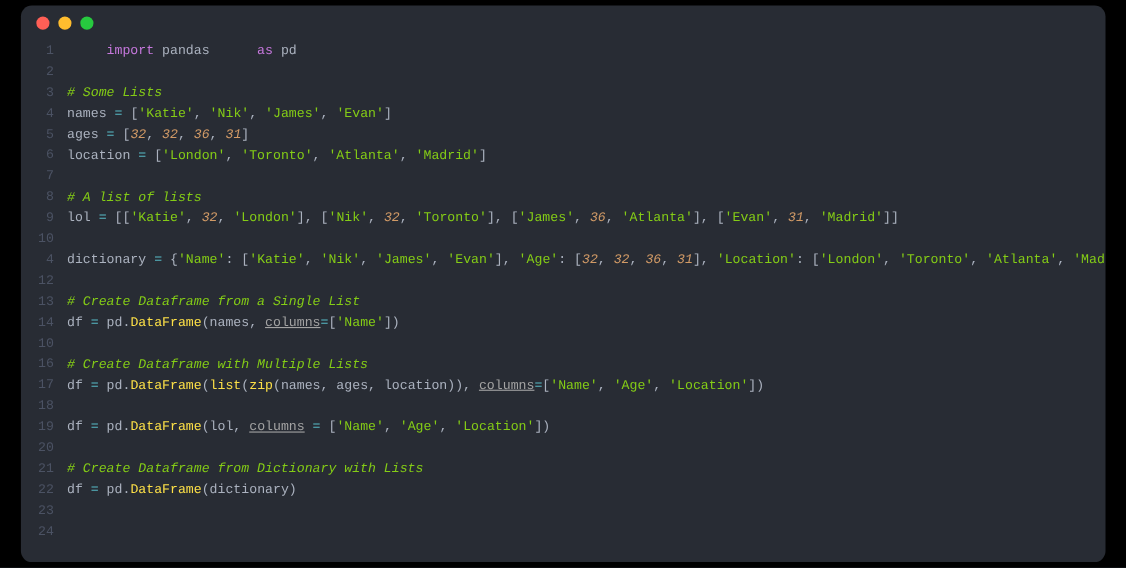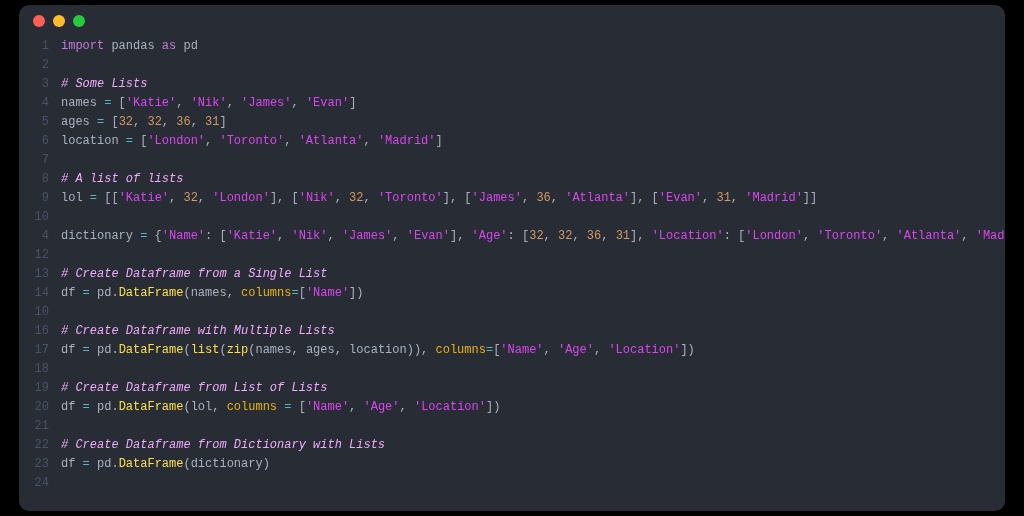--- a/index.html
+++ b/index.html
@@ -47,27 +47,27 @@
       user-select: none;
       flex-shrink: 0;
     }
     .code {
       flex: 1;
       font-size: 12px;
       color: #abb2bf;
       overflow-x: auto;
     }
     .line { height: 19px; line-height: 19px; white-space: pre; }
-    .kw { color: #c678dd; }
-    .str { color: #d946ef; }
-    .num { color: #d19a66; }
-    .com { color: #f0abfc; font-style: italic; }
+    .kw { color: #c678dd; margin-left: 36px; }
+    .str { color: #84cc16; }
+    .num { color: #d19a66; font-style: italic; }
+    .com { color: #84cc16; font-style: italic; }
     .fn { color: #fde047; }
     .op { color: #56b6c2; }
-    .ident { color: #eab308; }
+    .ident { color: #a3a3a3; text-decoration: underline; }
   </style>
 </head>
 <body>
 
 <div class="window">
   <div class="titlebar">
     <div class="traffic-light red"></div>
     <div class="traffic-light yellow"></div>
     <div class="traffic-light green"></div>
   </div>
@@ -110,20 +110,19 @@
         <div class="line"><span>lol </span><span class="op">=</span><span> [[</span><span class="str">'Katie'</span><span>, </span><span class="num">32</span><span>, </span><span class="str">'London'</span><span>], [</span><span class="str">'Nik'</span><span>, </span><span class="num">32</span><span>, </span><span class="str">'Toronto'</span><span>], [</span><span class="str">'James'</span><span>, </span><span class="num">36</span><span>, </span><span class="str">'Atlanta'</span><span>], [</span><span class="str">'Evan'</span><span>, </span><span class="num">31</span><span>, </span><span class="str">'Madrid'</span><span>]]</span></div>
         <div class="line">&nbsp;</div>
         <div class="line"><span>dictionary </span><span class="op">=</span><span> {</span><span class="str">'Name'</span><span>: [</span><span class="str">'Katie'</span><span>, </span><span class="str">'Nik'</span><span>, </span><span class="str">'James'</span><span>, </span><span class="str">'Evan'</span><span>], </span><span class="str">'Age'</span><span>: [</span><span class="num">32</span><span>, </span><span class="num">32</span><span>, </span><span class="num">36</span><span>, </span><span class="num">31</span><span>], </span><span class="str">'Location'</span><span>: [</span><span class="str">'London'</span><span>, </span><span class="str">'Toronto'</span><span>, </span><span class="str">'Atlanta'</span><span>, </span><span class="str">'Madrid'</span></div>
         <div class="line">&nbsp;</div>
         <div class="line"><span class="com"># Create Dataframe from a Single List</span></div>
         <div class="line"><span>df </span><span class="op">=</span><span> pd.</span><span class="fn">DataFrame</span><span>(names, </span><span class="ident">columns</span><span class="op">=</span><span>[</span><span class="str">'Name'</span><span>])</span></div>
         <div class="line">&nbsp;</div>
         <div class="line"><span class="com"># Create Dataframe with Multiple Lists</span></div>
         <div class="line"><span>df </span><span class="op">=</span><span> pd.</span><span class="fn">DataFrame</span><span>(</span><span class="fn">list</span><span>(</span><span class="fn">zip</span><span>(names, ages, location)), </span><span class="ident">columns</span><span class="op">=</span><span>[</span><span class="str">'Name'</span><span>, </span><span class="str">'Age'</span><span>, </span><span class="str">'Location'</span><span>])</span></div>
         <div class="line">&nbsp;</div>
-        <div class="line"><span class="com"># Create Dataframe from List of Lists</span></div>
         <div class="line"><span>df </span><span class="op">=</span><span> pd.</span><span class="fn">DataFrame</span><span>(lol, </span><span class="ident">columns</span><span> </span><span class="op">=</span><span> [</span><span class="str">'Name'</span><span>, </span><span class="str">'Age'</span><span>, </span><span class="str">'Location'</span><span>])</span></div>
         <div class="line">&nbsp;</div>
         <div class="line"><span class="com"># Create Dataframe from Dictionary with Lists</span></div>
         <div class="line"><span>df </span><span class="op">=</span><span> pd.</span><span class="fn">DataFrame</span><span>(dictionary)</span></div>
       </div>
   </div>
 </div>
 
 </body></html>

